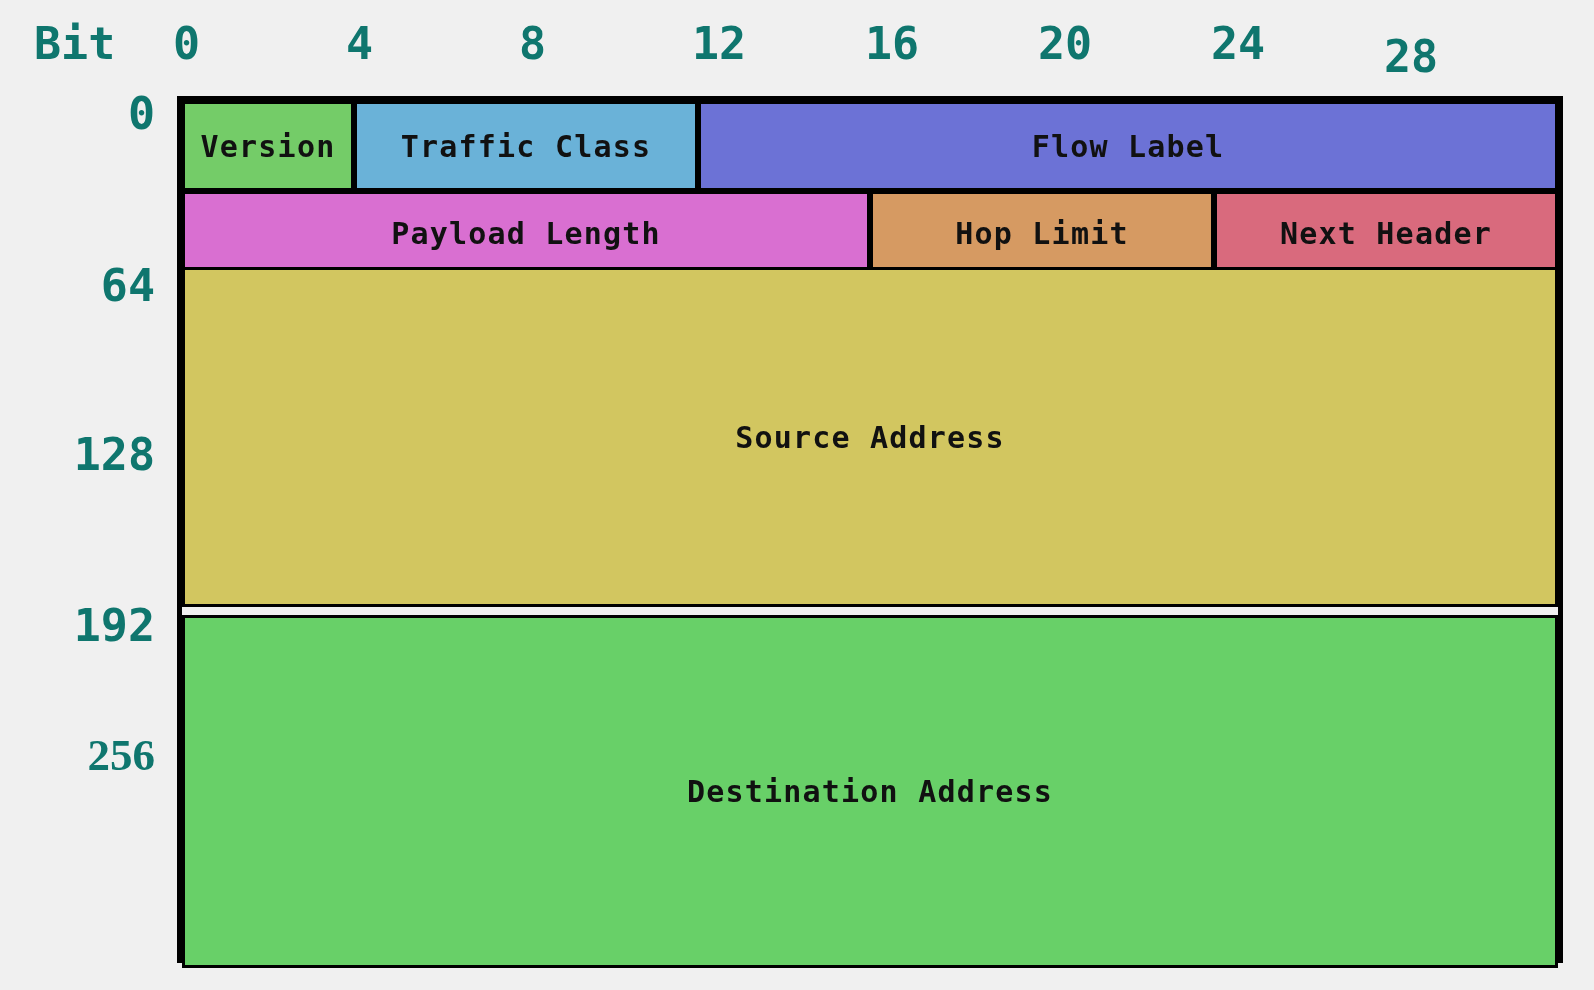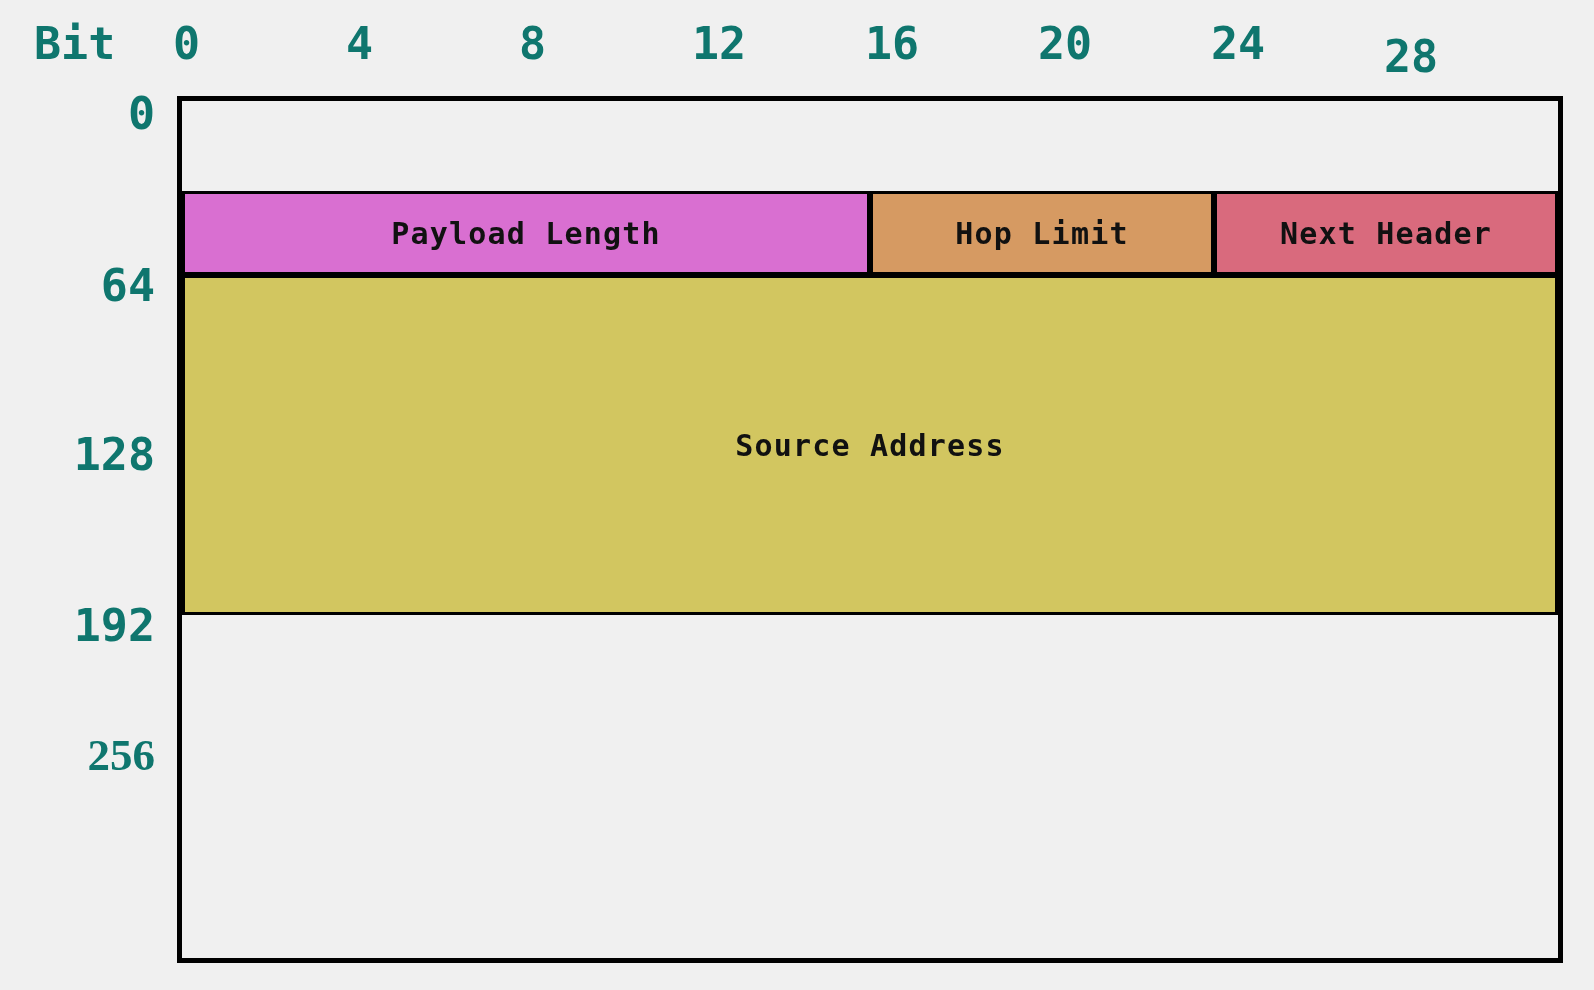--- a/index.html
+++ b/index.html
@@ -83,21 +83,21 @@
     font-size: 30px;
     color: #111;
     letter-spacing: 1.2px;
     white-space: nowrap;
     text-align: center;
   }
 
   
   #row-1 { top: 0px;   height: 90px; }
   #row-2 { top: 90px;  height: 84px; }
-  #row-3 { top: 174px; height: 340px; }
+  #row-3 { top: 166px; height: 340px; }
   #row-4 { top: 514px; height: 353px; }
 
   
   .w4  { width: 12.5%; }
   .w8  { width: 25%; }
   .w16 { width: 50%; }
   .w20 { width: 62.5%; }
   .w32 { width: 100%; }
 </style>
 </head>
@@ -117,34 +117,50 @@
   <div class="axis-label bit-tick" style="left:1384px;margin-top:13px;">28</div>
 
   <div class="axis-label row-tick" style="top:96px;  width:110px; left:45px;">0</div>
   <div class="axis-label row-tick" style="top:268px; width:110px; left:45px;">64</div>
   <div class="axis-label row-tick" style="top:437px; width:110px; left:45px;">128</div>
   <div class="axis-label row-tick" style="top:608px; width:110px; left:45px;">192</div>
   <div class="axis-label row-tick" style="top:738px; width:110px; left:45px;font-family:Liberation Serif, serif;">256</div>
 
   <div id="header-table">
 
+    <div class="hrow" id="row-1">
+      <div class="cell w4" style="background:#74cc68;">
+        <span class="cell-label">Version</span>
+      </div>
+      <div class="cell w8" style="background:#6ab2d8;">
+        <span class="cell-label">Traffic Class</span>
+      </div>
+      <div class="cell w20" style="background:#6c72d6;">
+        <span class="cell-label">Flow Label</span>
+      </div>
+    </div>
 
     <div class="hrow" id="row-2">
       <div class="cell w16" style="background:#d96fd1;">
         <span class="cell-label">Payload Length</span>
       </div>
       <div class="cell w8" style="background:#d69a62;">
         <span class="cell-label">Hop Limit</span>
       </div>
       <div class="cell w8" style="background:#d96a7d;">
         <span class="cell-label">Next Header</span>
       </div>
     </div>
 
     <div class="hrow" id="row-3">
       <div class="cell w32" style="background:#d2c660;">
         <span class="cell-label">Source Address</span>
       </div>
     </div>
 
+    <div class="hrow" id="row-4">
+      <div class="cell w32" style="background:#68d068;">
+        <span class="cell-label">Destination Address</span>
+      </div>
+    </div>
 
   </div>
 </div>
 
 </body></html>

